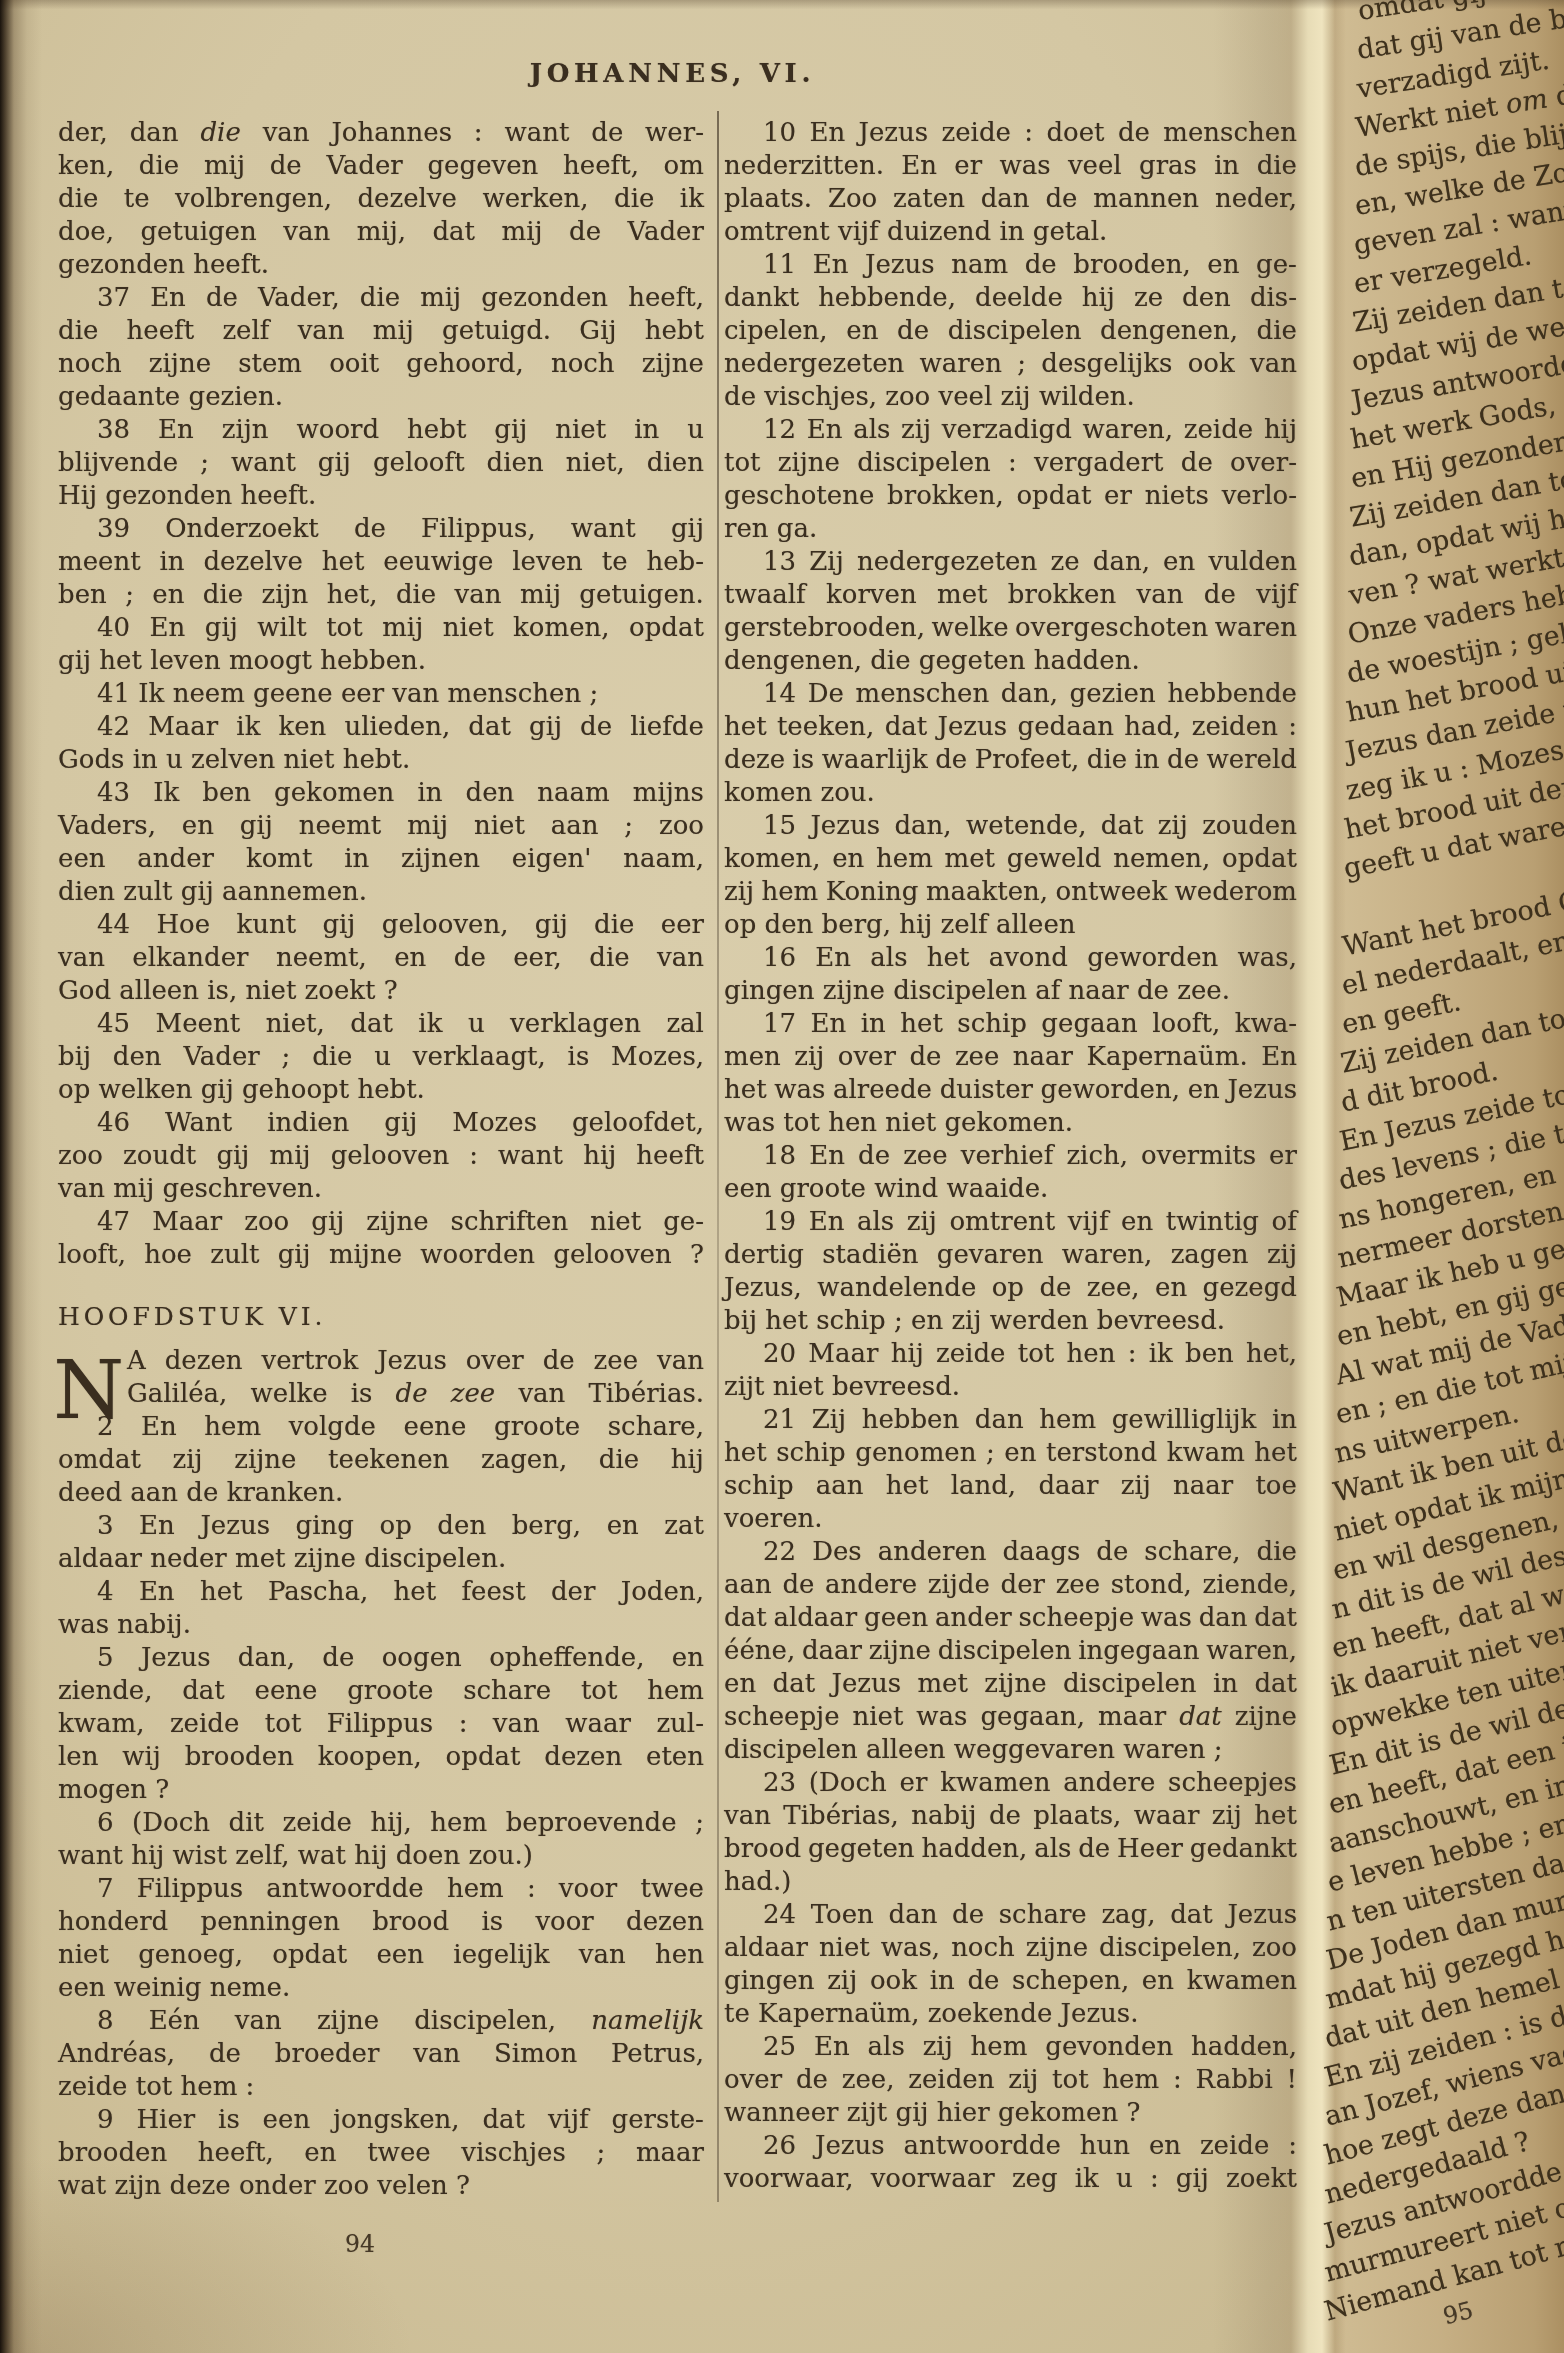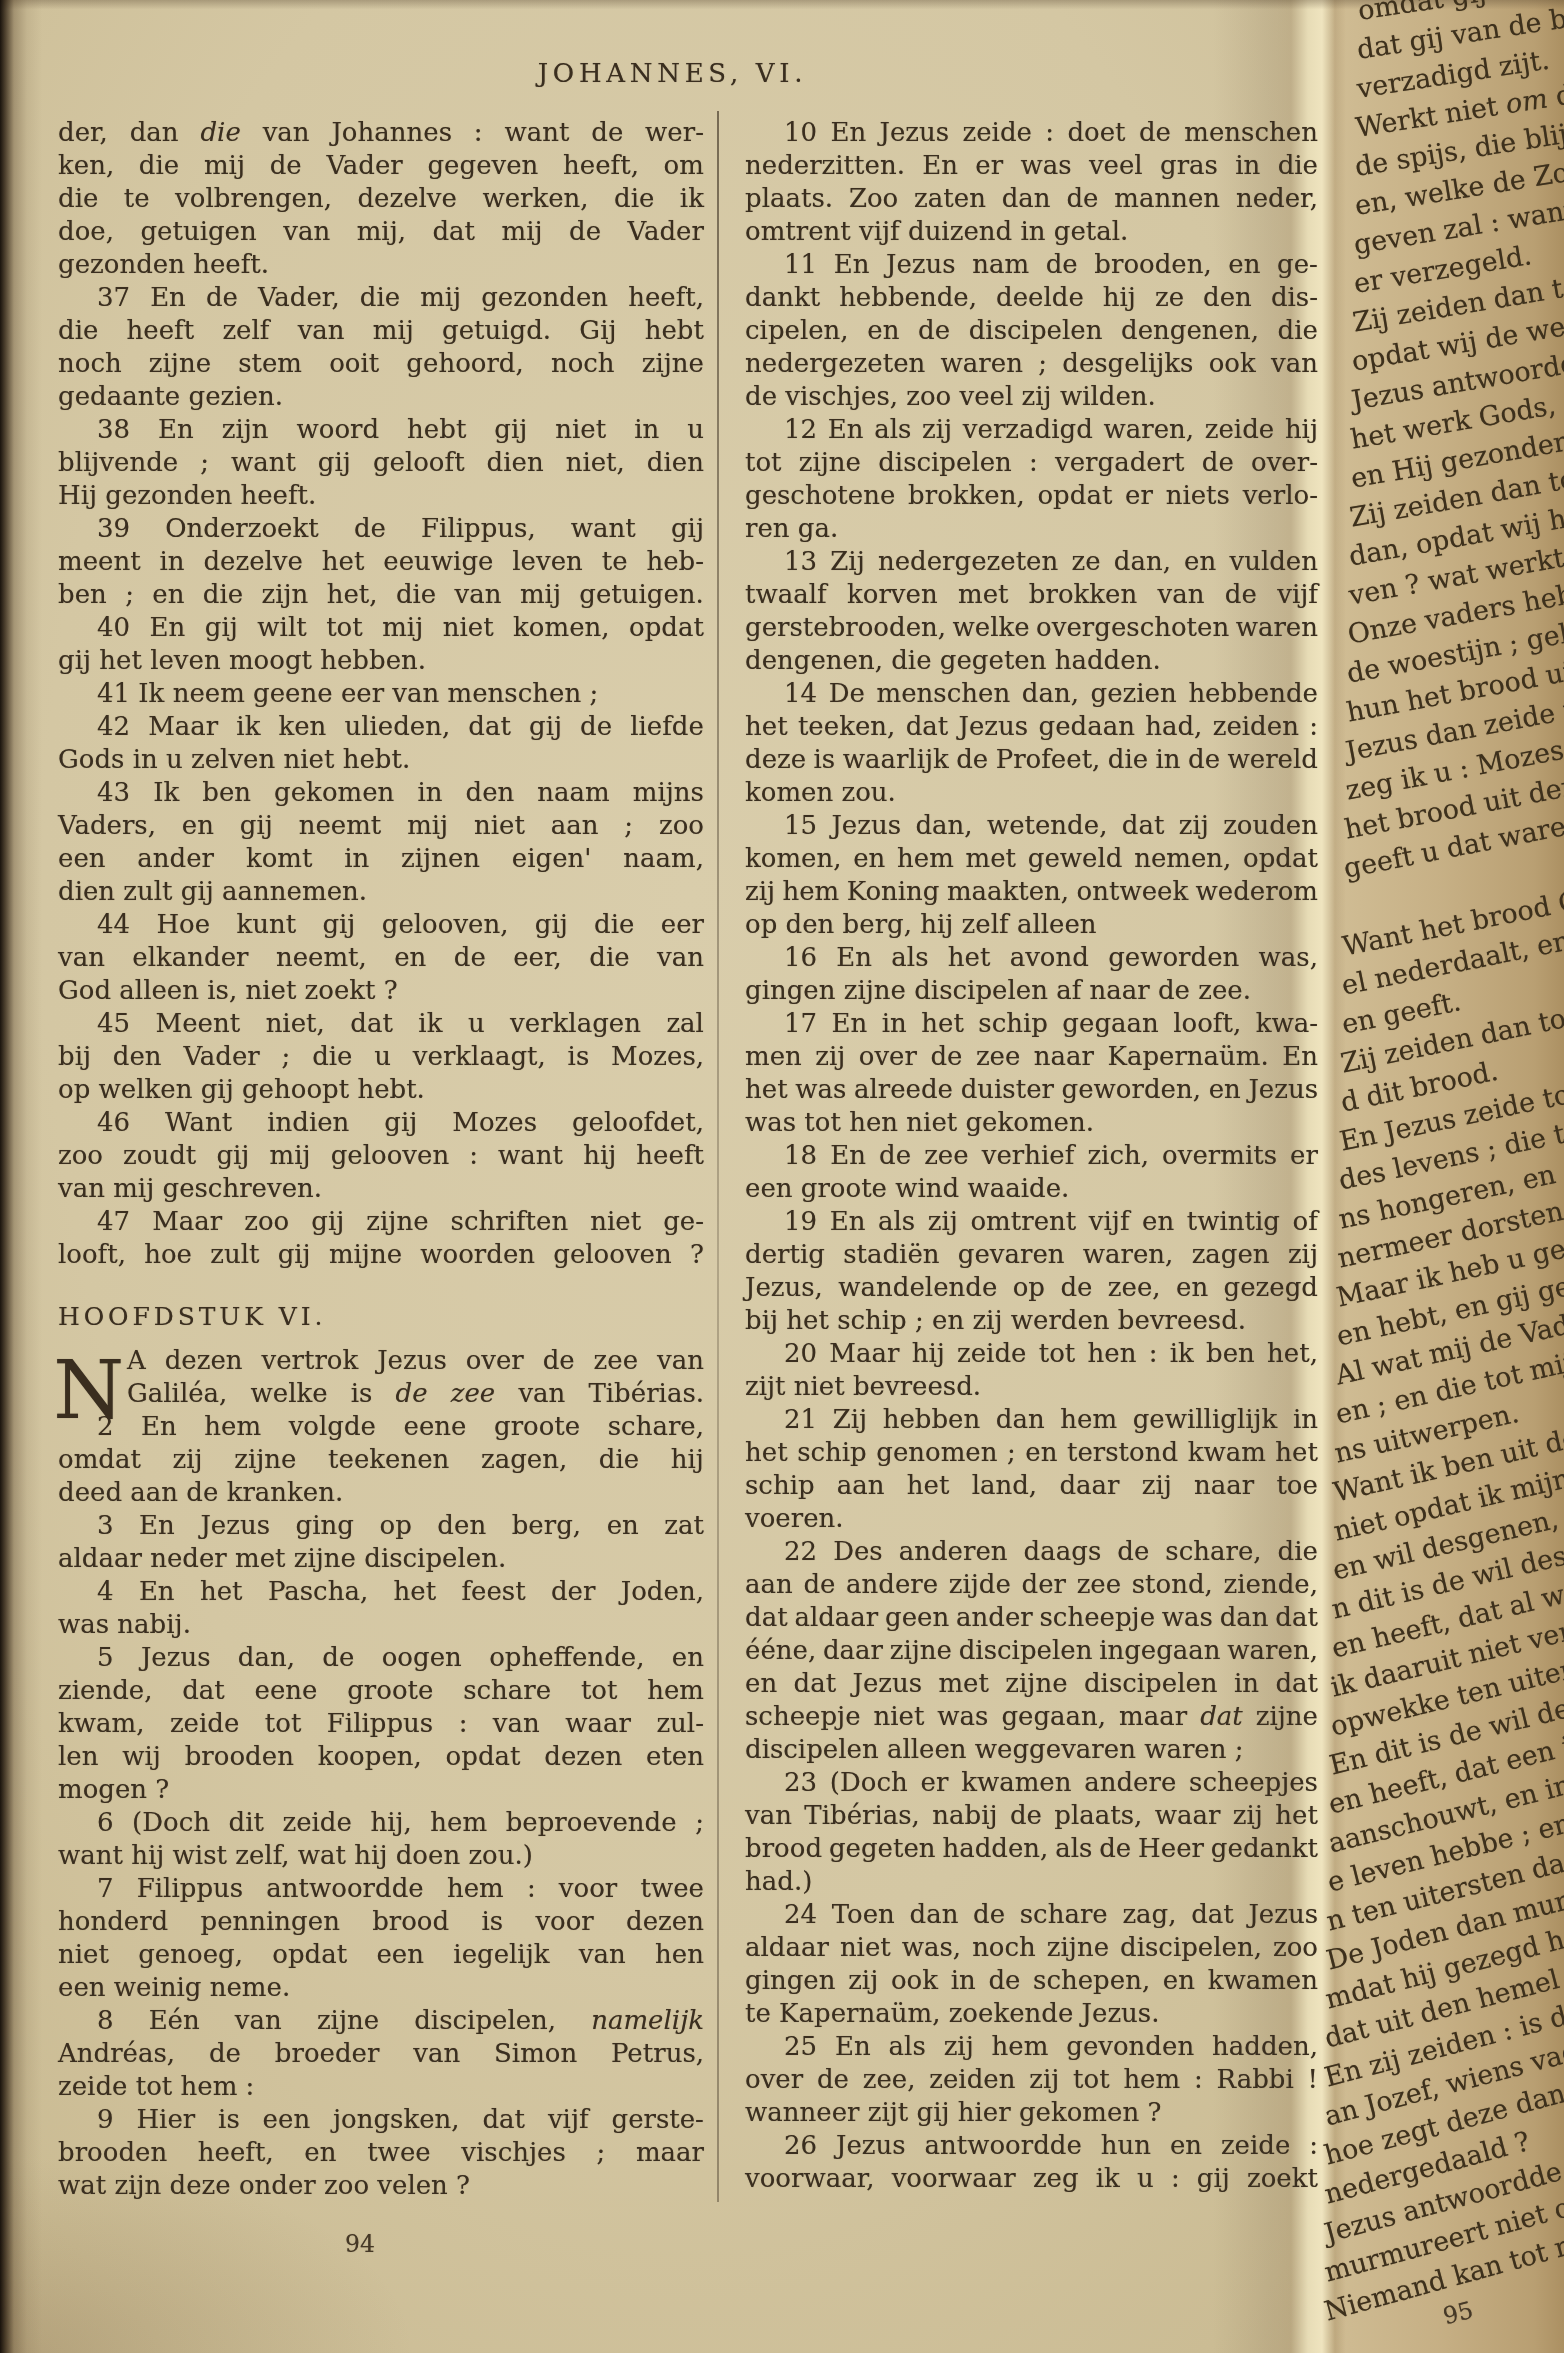--- a/index.html
+++ b/index.html
@@ -12,28 +12,29 @@
       linear-gradient(180deg, rgba(70,52,32,.30) 0px, rgba(0,0,0,0) 9.4px),
       radial-gradient(ellipse 548px 282px at 2% 100%, rgba(110,85,52,.22), rgba(0,0,0,0) 70%),
       linear-gradient(90deg, rgba(0,0,0,0) 1213px, rgba(120,98,68,.16) 1269px, rgba(146,122,86,.28) 1291px, #e7dcb6 1308px, #efe4bf 1322px, rgba(175,148,105,.45) 1335px, rgba(0,0,0,0) 1346px),
       linear-gradient(90deg, rgba(0,0,0,0) 1330px, rgba(207,187,146,.92) 1344px, rgba(198,175,132,.94) 1440px, rgba(184,158,113,.96) 1534px, rgba(170,142,96,.97) 1565px),
       radial-gradient(ellipse at 44% 38%, #d9cdab 0%, #d4c7a3 52%, #cbbc94 82%, #c2b088 100%);
   }
   .header{
     position:absolute;top:58px;left:516px;width:313px;text-align:center;
     font-size:26px;letter-spacing:4.7px;white-space:nowrap;
     text-shadow:0 0 0.8px rgba(58,46,31,.5);
+    font-weight:bold;
   }
   .divider{
     position:absolute;left:717px;top:111px;width:1.6px;height:2091px;
     background:linear-gradient(180deg, rgba(60,48,33,.62), rgba(60,48,33,.25) 55%, rgba(60,48,33,.42));
   }
   .col{position:absolute;top:116px;}
   #col-left{left:58px;width:646px;}
-  #col-center{left:745px;width:573px;}
+  #col-center{left:724px;width:573px;}
   .line{
     height:33px;line-height:33px;font-size:26px;
     display:flex;justify-content:space-between;white-space:nowrap;
     text-shadow:0 0 0.8px rgba(58,46,31,.45);
   }
   .line.pend{display:block;}
   .line.ind{padding-left:39px;}
   .line.pend.ind{padding-left:0;text-indent:39px;}
   .line.inset{margin-left:69px;}
   .heading-line{

